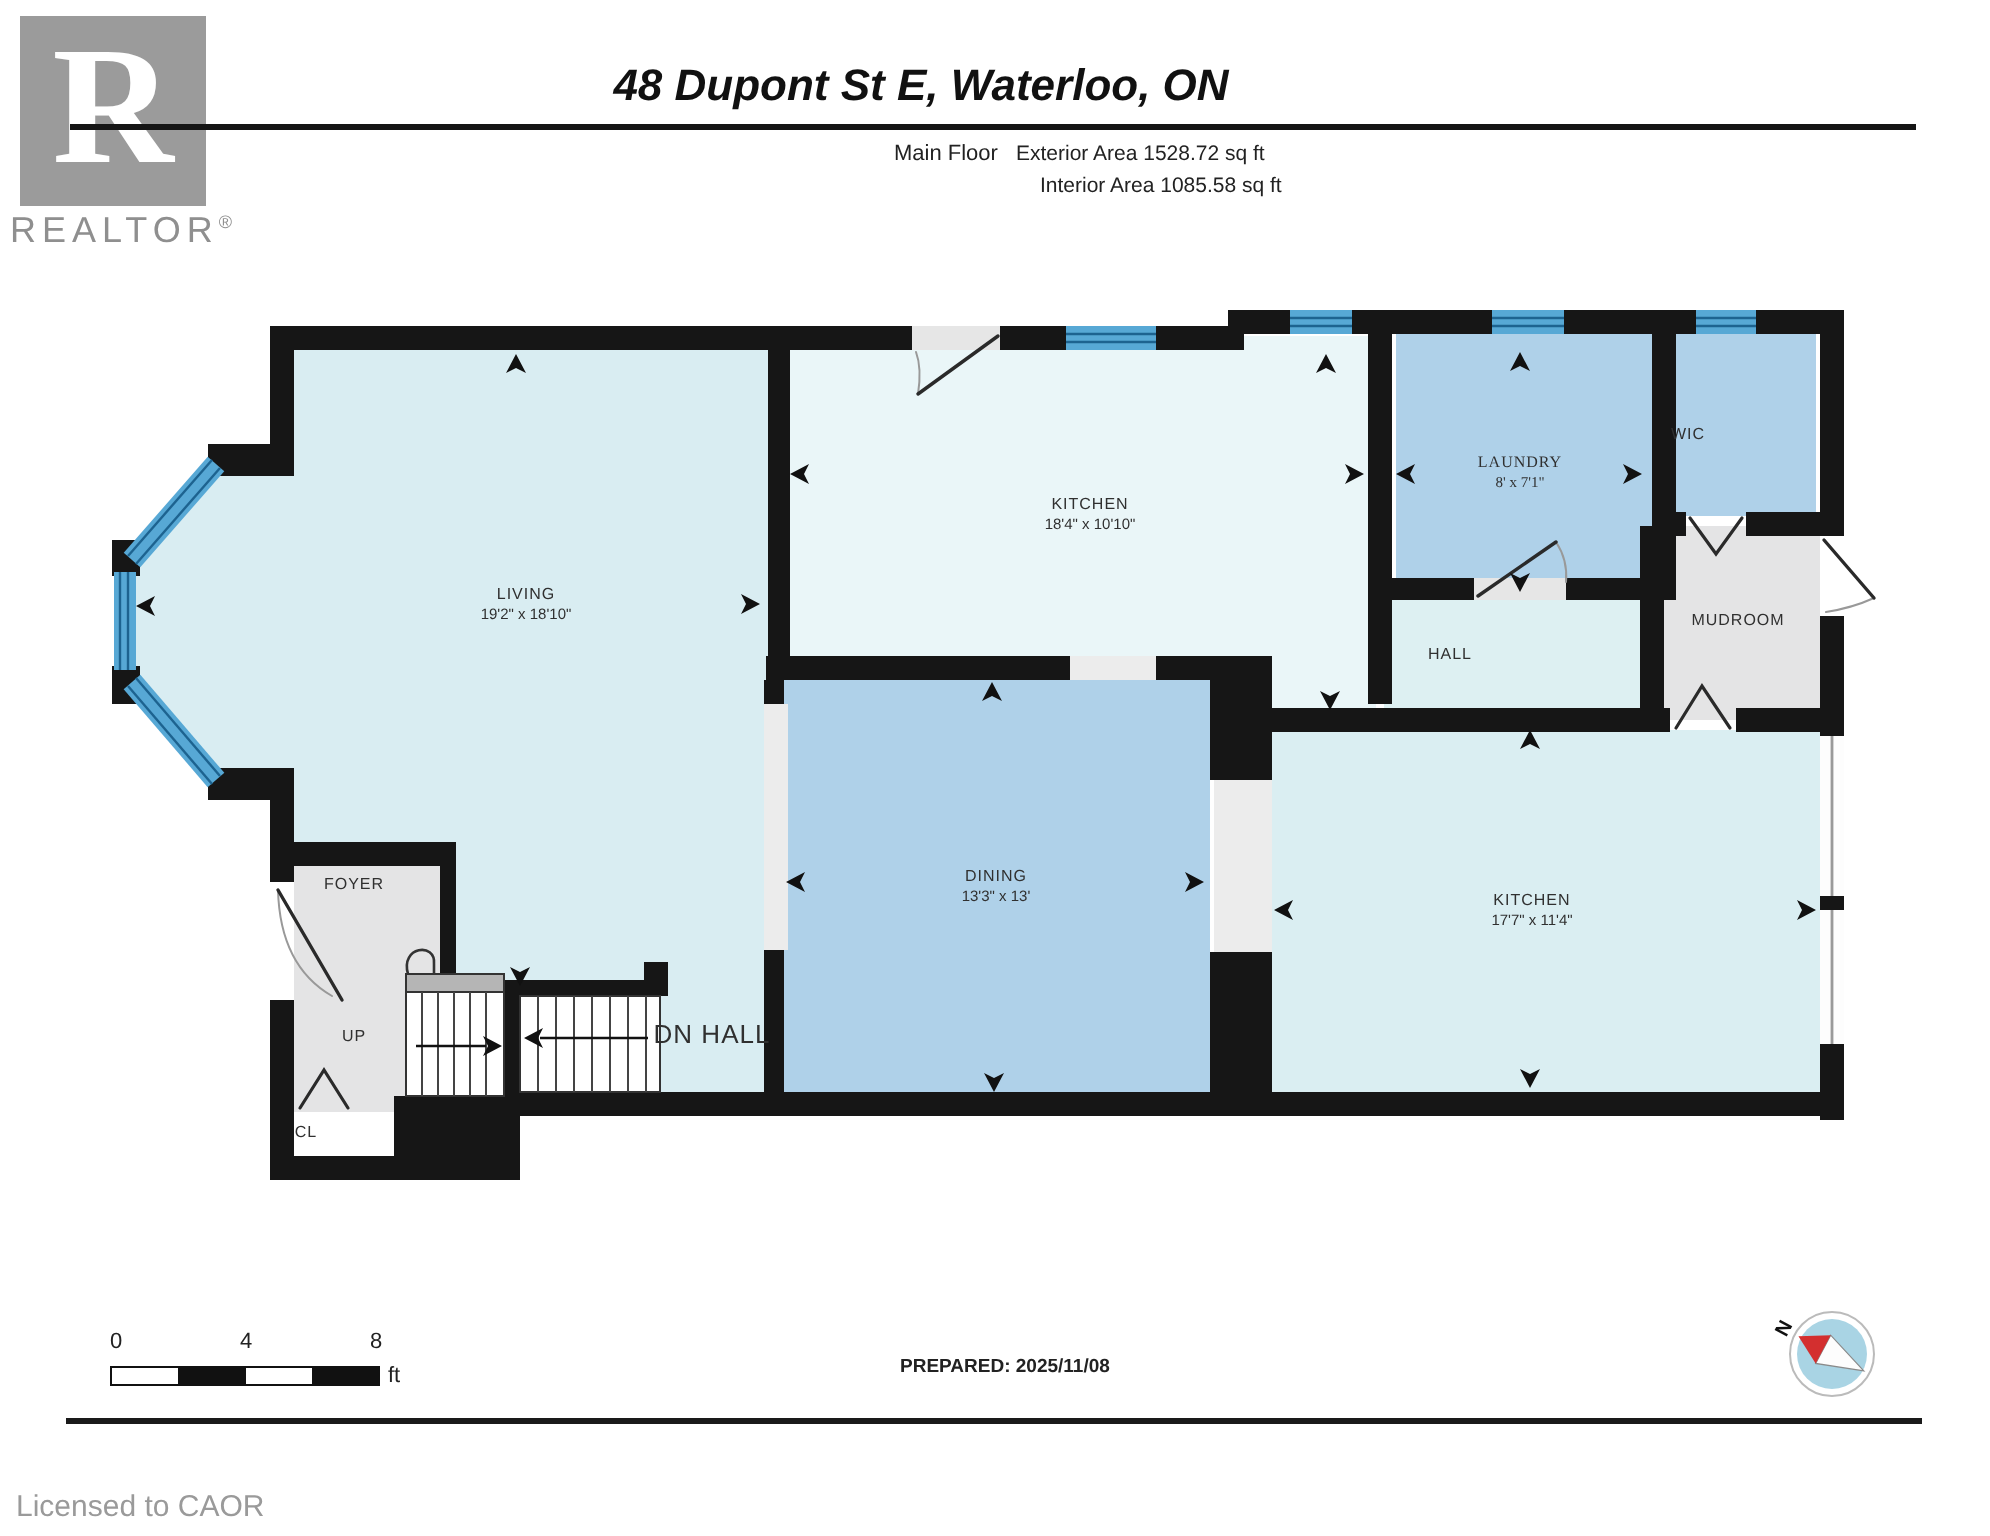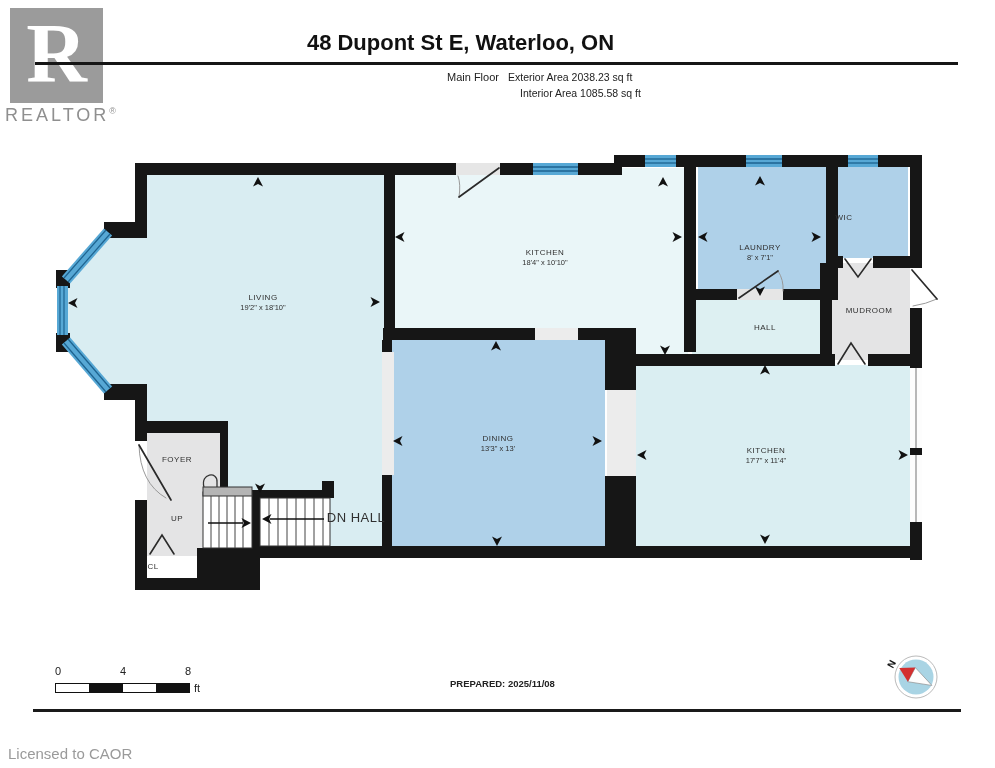--- a/index.html
+++ b/index.html
@@ -7,21 +7,21 @@
         font-family:"Liberation Sans",sans-serif;color:#222;}
   .abs{position:absolute;}
   
   #logo{left:10px;top:8px;width:93px;height:95px;background:#9b9b9b;display:flex;
         align-items:center;justify-content:center;z-index:2;}
   #logo .r{font-family:"Liberation Serif",serif;font-weight:bold;font-size:84px;
         color:#fff;line-height:1;transform:translateY(-2px);}
   #brand{left:5px;top:105px;font-size:18px;letter-spacing:3px;color:#8f8f8f;z-index:2;}
   #brand sup{font-size:9px;letter-spacing:0;}
   #titleRule{left:35px;top:62px;width:923px;height:3px;background:#151515;z-index:3;}
-  #title{left:0;top:30px;width:921px;text-align:center;font-size:22px;font-weight:bold;color:#111;}
+  #title{left:0;top:30px;width:921px;text-align:center;font-size:22px;font-weight:bold;color:#111;font-style:italic;}
   #floorLabel{left:447px;top:71px;font-size:11px;font-weight:normal;}
   #extArea{left:508px;top:71px;font-size:10.5px;}
   #intArea{left:508px;top:87px;font-size:10.5px;margin-left:12px;}
   
   .room-label{transform:translate(-50%,-50%);text-align:center;color:#303030;
         white-space:nowrap;z-index:2;}
   .room-label .nm{font-size:8px;letter-spacing:.5px;font-weight:500;}
   .room-label .dm{font-size:7.5px;margin-top:1px;}
   
   #scaleNums{left:0;top:665px;z-index:2;}
@@ -43,21 +43,21 @@
 
 <div id="page">
 
   <div class="abs" id="titleRule"></div>
   <div class="abs" id="logo">
     <span class="r">R</span>
   </div>
   <div class="abs" id="brand"><span>REALTOR</span><sup>®</sup></div>
   <div class="abs" id="title">48 Dupont St E, Waterloo, ON</div>
   <div class="abs" id="floorLabel">Main Floor</div>
-  <div class="abs" id="extArea">Exterior Area 2038.23 sq ft</div>
+  <div class="abs" id="extArea">Exterior Area 1528.72 sq ft</div>
   <div class="abs" id="intArea">Interior Area 1085.58 sq ft</div>
 
   <svg width="995" height="768" viewBox="0 0 995 768">
     <defs>
       <path id="arr" d="M0,-6 L5,3.5 L0,1 L-5,3.5 Z" fill="#111"></path>
     </defs>
 
     <g>
       <rect x="147" y="174" width="237" height="318" fill="#d9edf2"></rect>
       <rect x="228" y="421" width="156" height="127" fill="#d9edf2"></rect>
@@ -248,42 +248,42 @@
   </svg>
 
   <div class="abs room-label" style="left:263px;top:302px;">
     <div class="nm">LIVING</div>
     <div class="dm">19'2" x 18'10"</div>
   </div>
   <div class="abs room-label" style="left:545px;top:257px;">
     <div class="nm">KITCHEN</div>
     <div class="dm">18'4" x 10'10"</div>
   </div>
-  <div class="abs room-label" style="left:760px;top:252px;">
+  <div class="abs room-label" style="left:760px;top:236px;font-family:Liberation Serif, serif;">
     <div class="nm">LAUNDRY</div>
     <div class="dm">8' x 7'1"</div>
   </div>
   <div class="abs room-label" style="left:844px;top:217px;">
     <div class="nm">WIC</div>
   </div>
   <div class="abs room-label" style="left:869px;top:310px;">
     <div class="nm">MUDROOM</div>
   </div>
-  <div class="abs room-label" style="left:765px;top:327px;">
+  <div class="abs room-label" style="left:725px;top:327px;">
     <div class="nm">HALL</div>
   </div>
   <div class="abs room-label" style="left:498px;top:443px;">
     <div class="nm">DINING</div>
     <div class="dm">13'3" x 13'</div>
   </div>
   <div class="abs room-label" style="left:766px;top:455px;">
     <div class="nm">KITCHEN</div>
     <div class="dm">17'7" x 11'4"</div>
   </div>
-  <div class="abs room-label" style="left:177px;top:459px;">
+  <div class="abs room-label" style="left:177px;top:442px;">
     <div class="nm">FOYER</div>
   </div>
   <div class="abs room-label" style="left:177px;top:518px;">
     <div class="nm">UP</div>
   </div>
   <div class="abs room-label" style="left:356px;top:517px;">
     <div class="nm" style="font-size:13px;">DN HALL</div>
   </div>
   <div class="abs room-label" style="left:153px;top:566px;text-align:center;">
     <div class="nm">CL</div>

